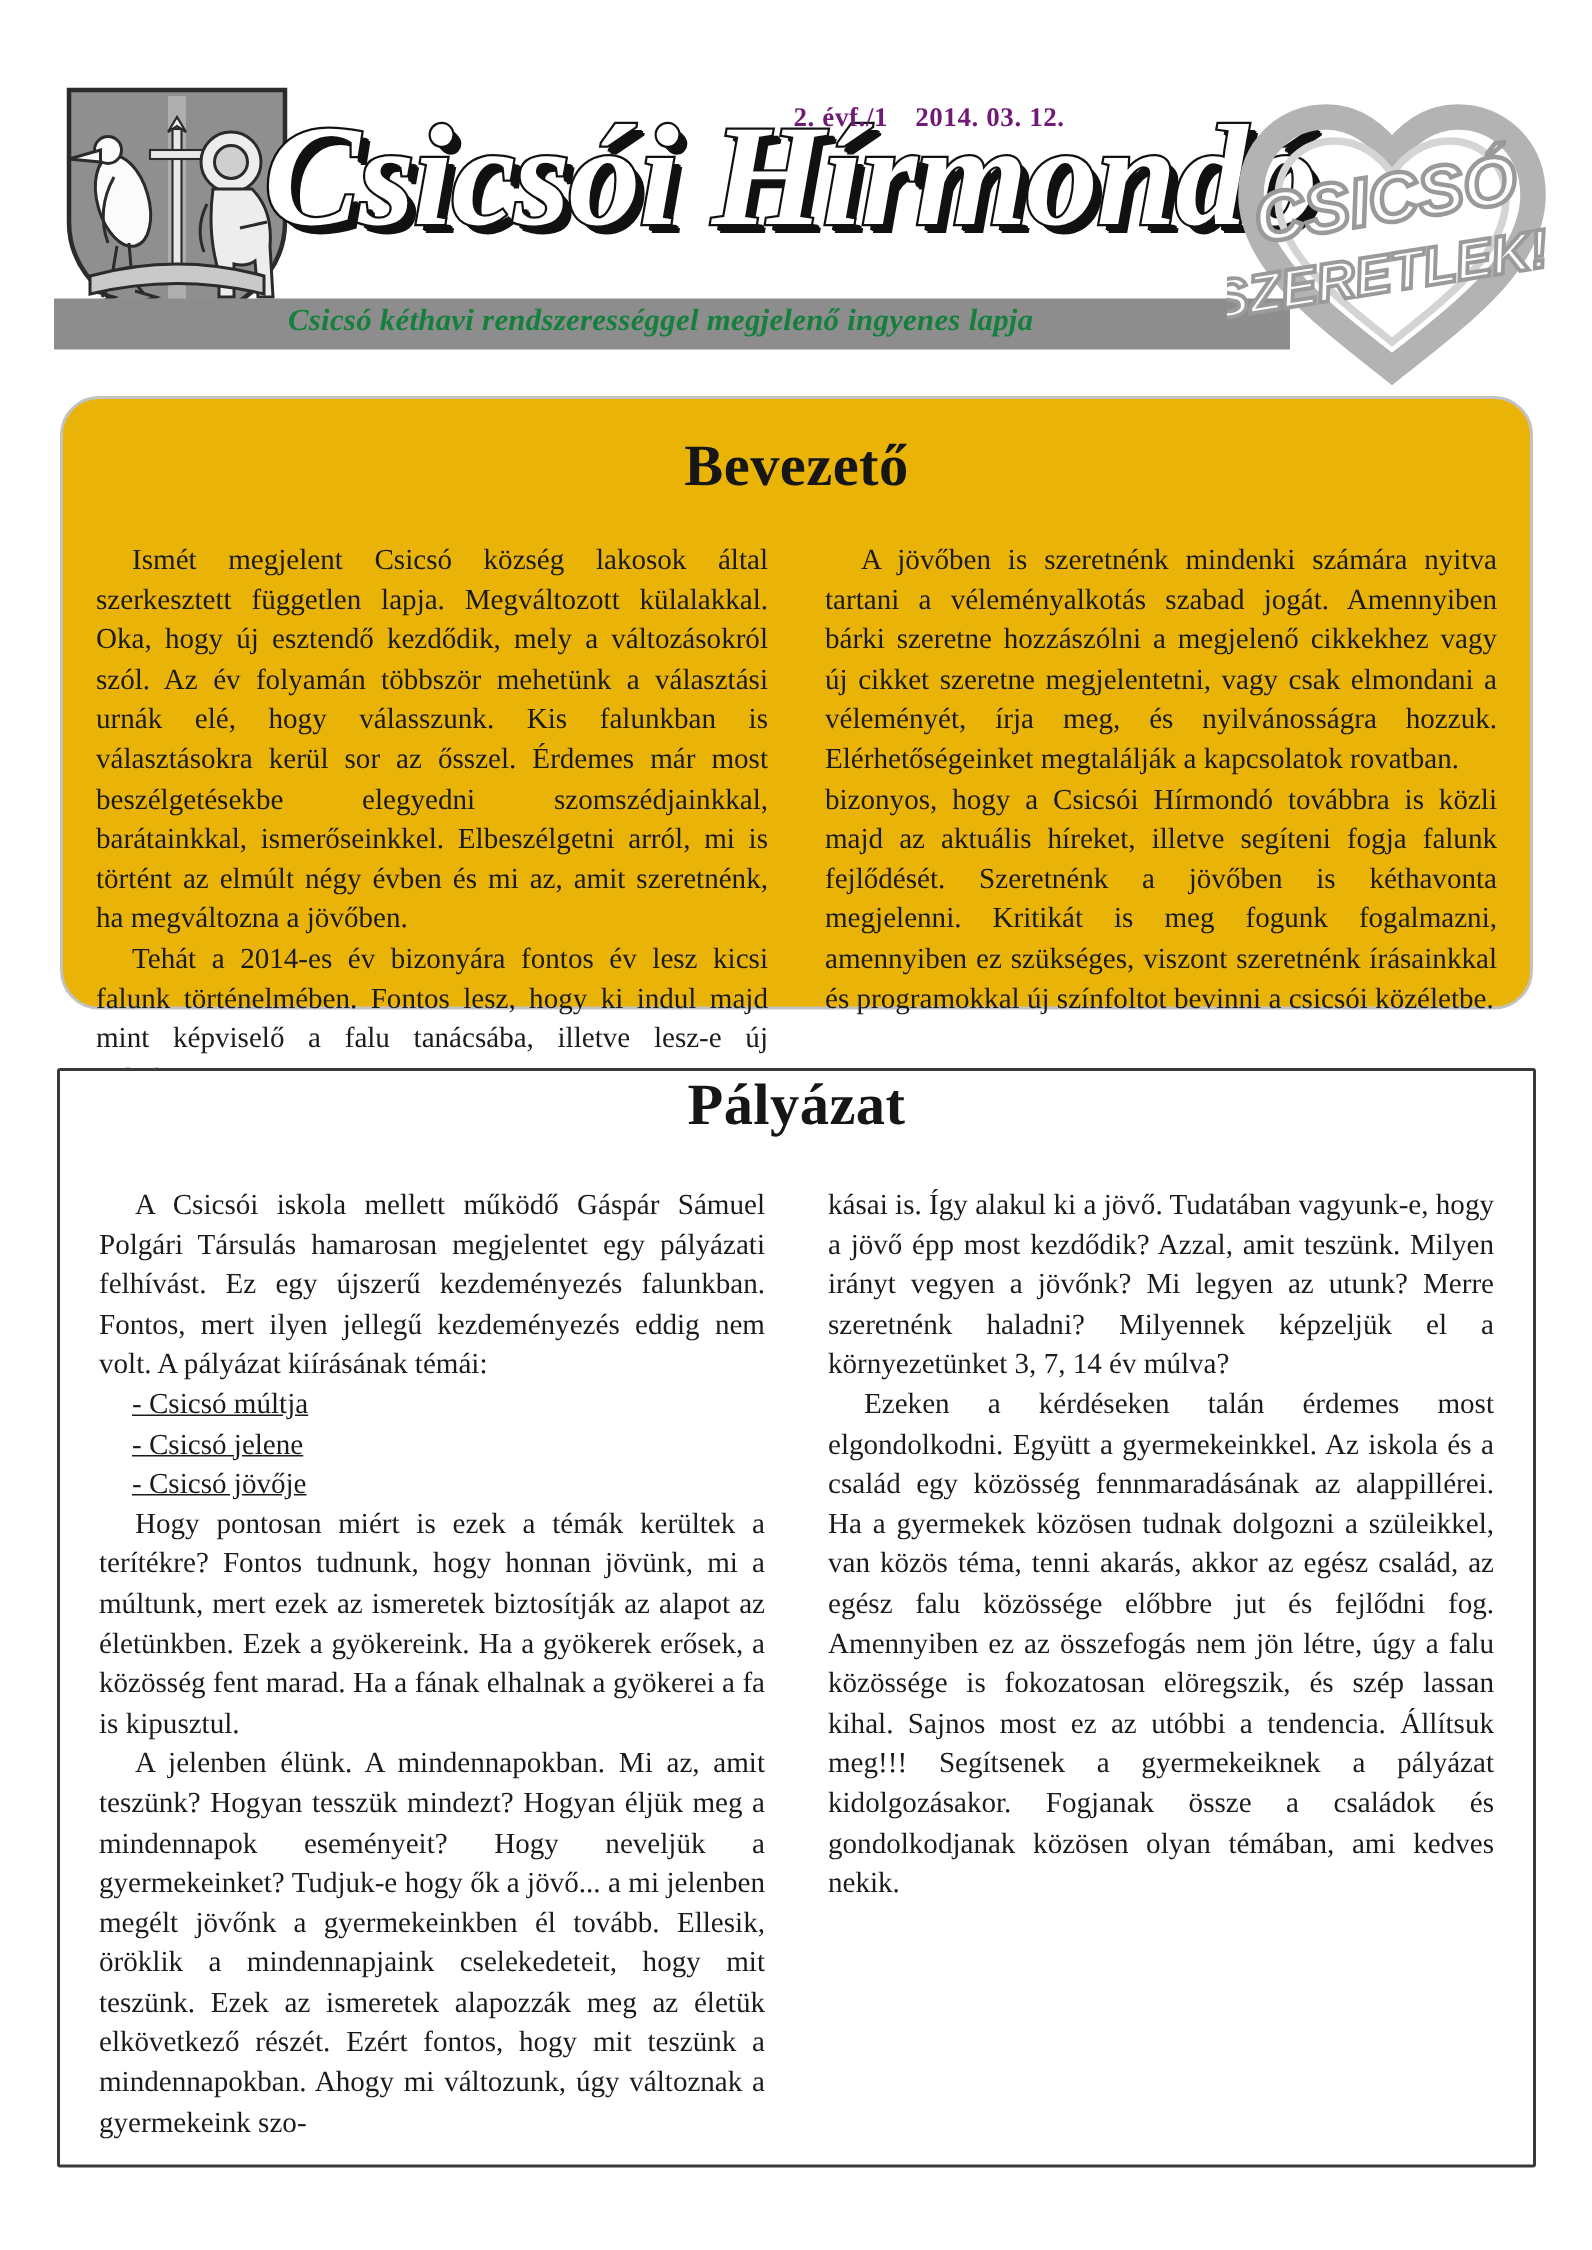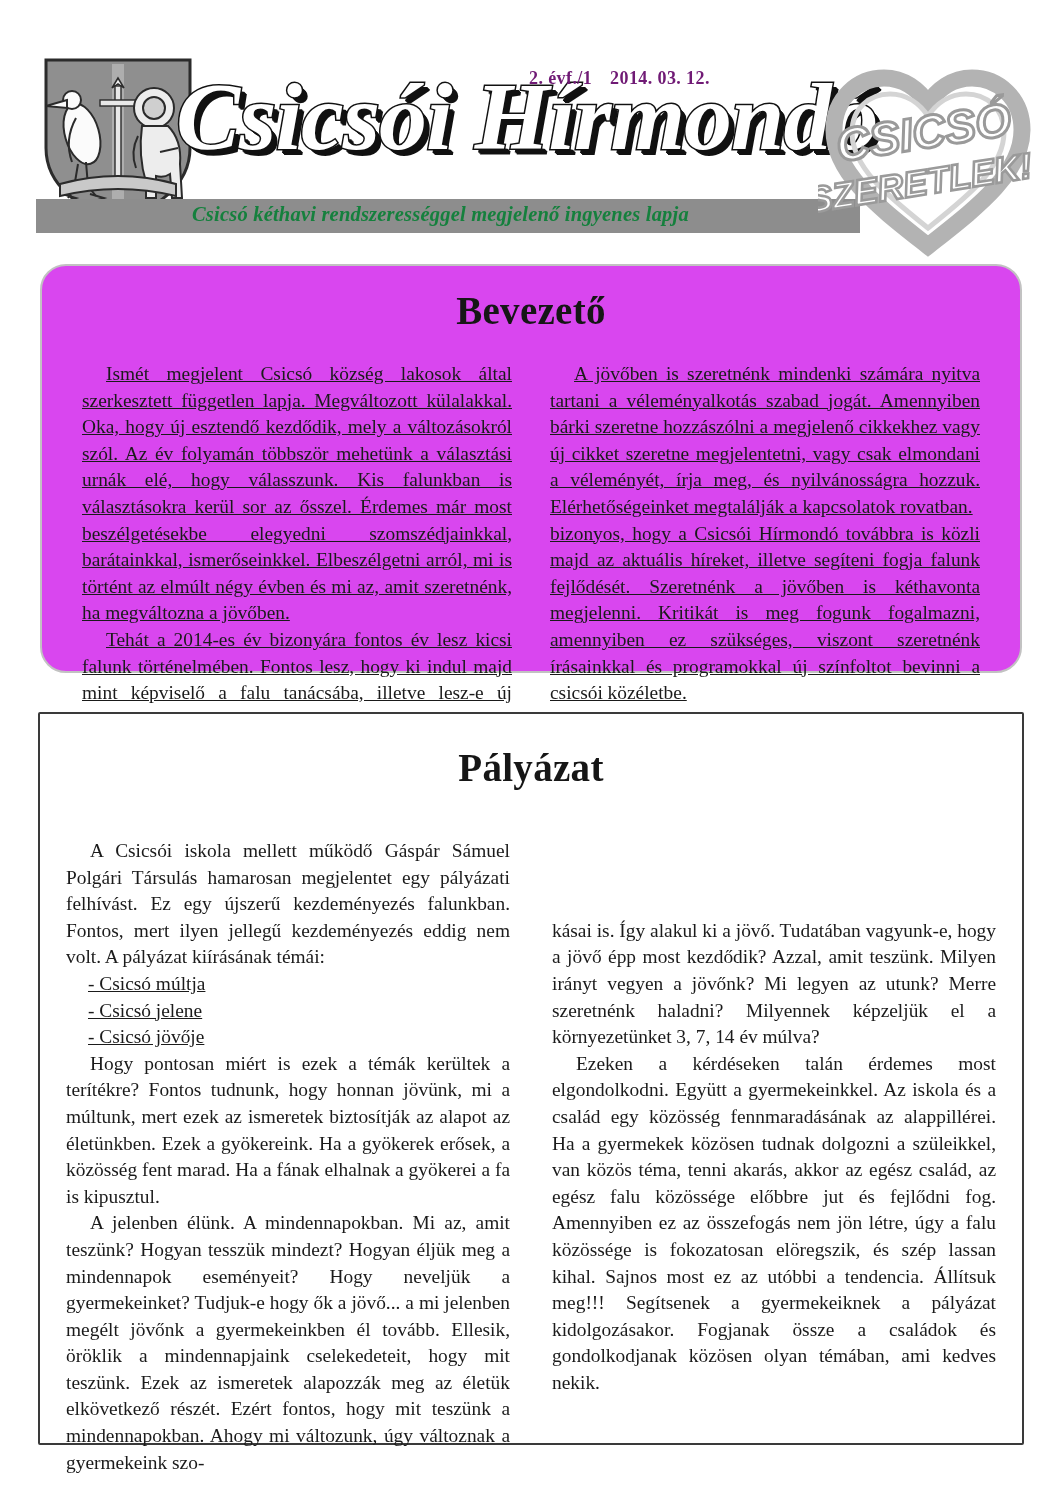--- a/index.html
+++ b/index.html
@@ -104,21 +104,21 @@
   
   .article-box {
     position: absolute;
     box-sizing: border-box;
   }
   #box-bevezeto {
     left: 40px;
     top: 264px;
     width: 982px;
     height: 409px;
-    background: #d946ef;
+    background: #eab308;
     border: 2px solid #c2c2c2;
     border-radius: 26px;
   }
   #box-palyazat {
     left: 38px;
     top: 712px;
     width: 986px;
     height: 733px;
     background: #ffffff;
     border: 2px solid #3a3a3a;
@@ -127,28 +127,28 @@
 
   .section-title {
     text-align: center;
     font-family: "Liberation Serif", "DejaVu Serif", serif;
     font-weight: bold;
     font-size: 39px;
     letter-spacing: 0.3px;
     color: #161616;
   }
   #box-bevezeto .section-title { margin-top: 22px; }
-  #box-palyazat .section-title { margin-top: 31px; }
+  #box-palyazat .section-title { }
 
   .cols {
     display: flex;
     gap: 0;
   }
-  #box-bevezeto .cols { margin-top: 28px; padding: 0 40px; text-decoration: underline; }
-  #box-palyazat .cols { margin-top: 48px; padding: 0 26px; align-items: center; }
+  #box-bevezeto .cols { margin-top: 28px; padding: 0 22px; }
+  #box-palyazat .cols { margin-top: 32px; padding: 0 26px; }
 
   .col {
     width: 50%;
     box-sizing: border-box;
   }
   #box-bevezeto .col-left  { padding-right: 19px; }
   #box-bevezeto .col-right { padding-left: 19px; }
   #box-palyazat .col-left  { padding-right: 21px; }
   #box-palyazat .col-right { padding-left: 21px; }
 

